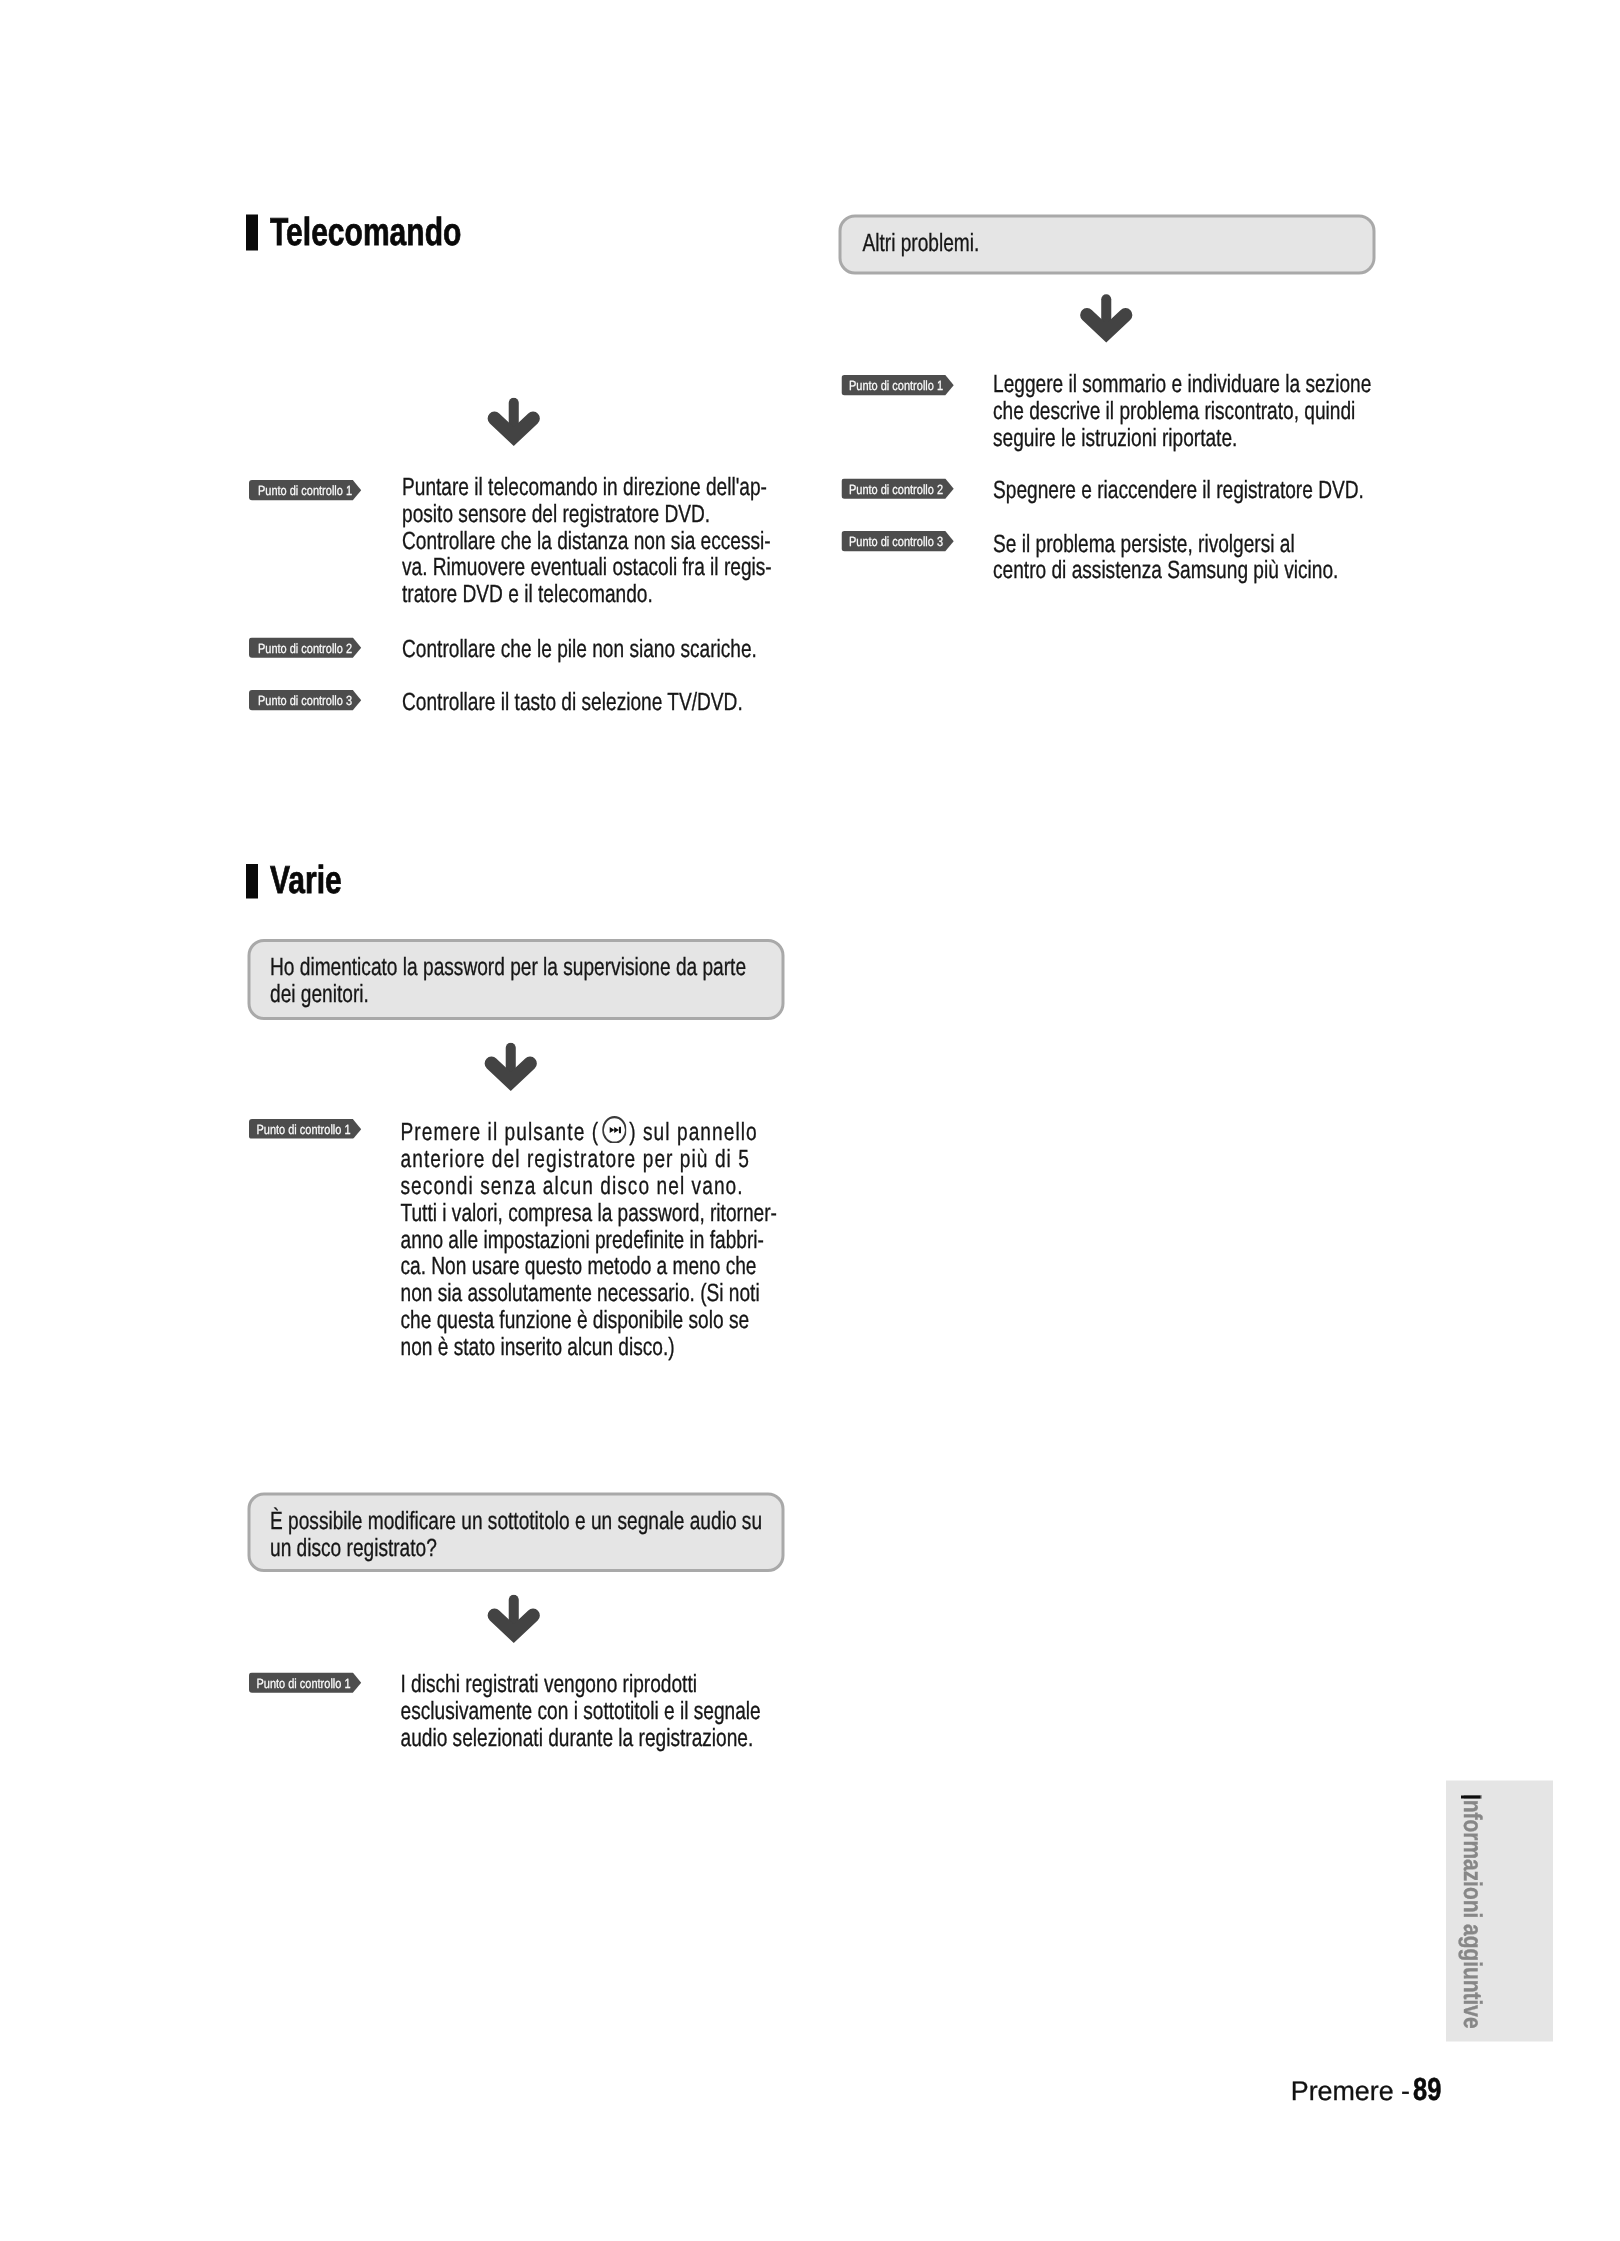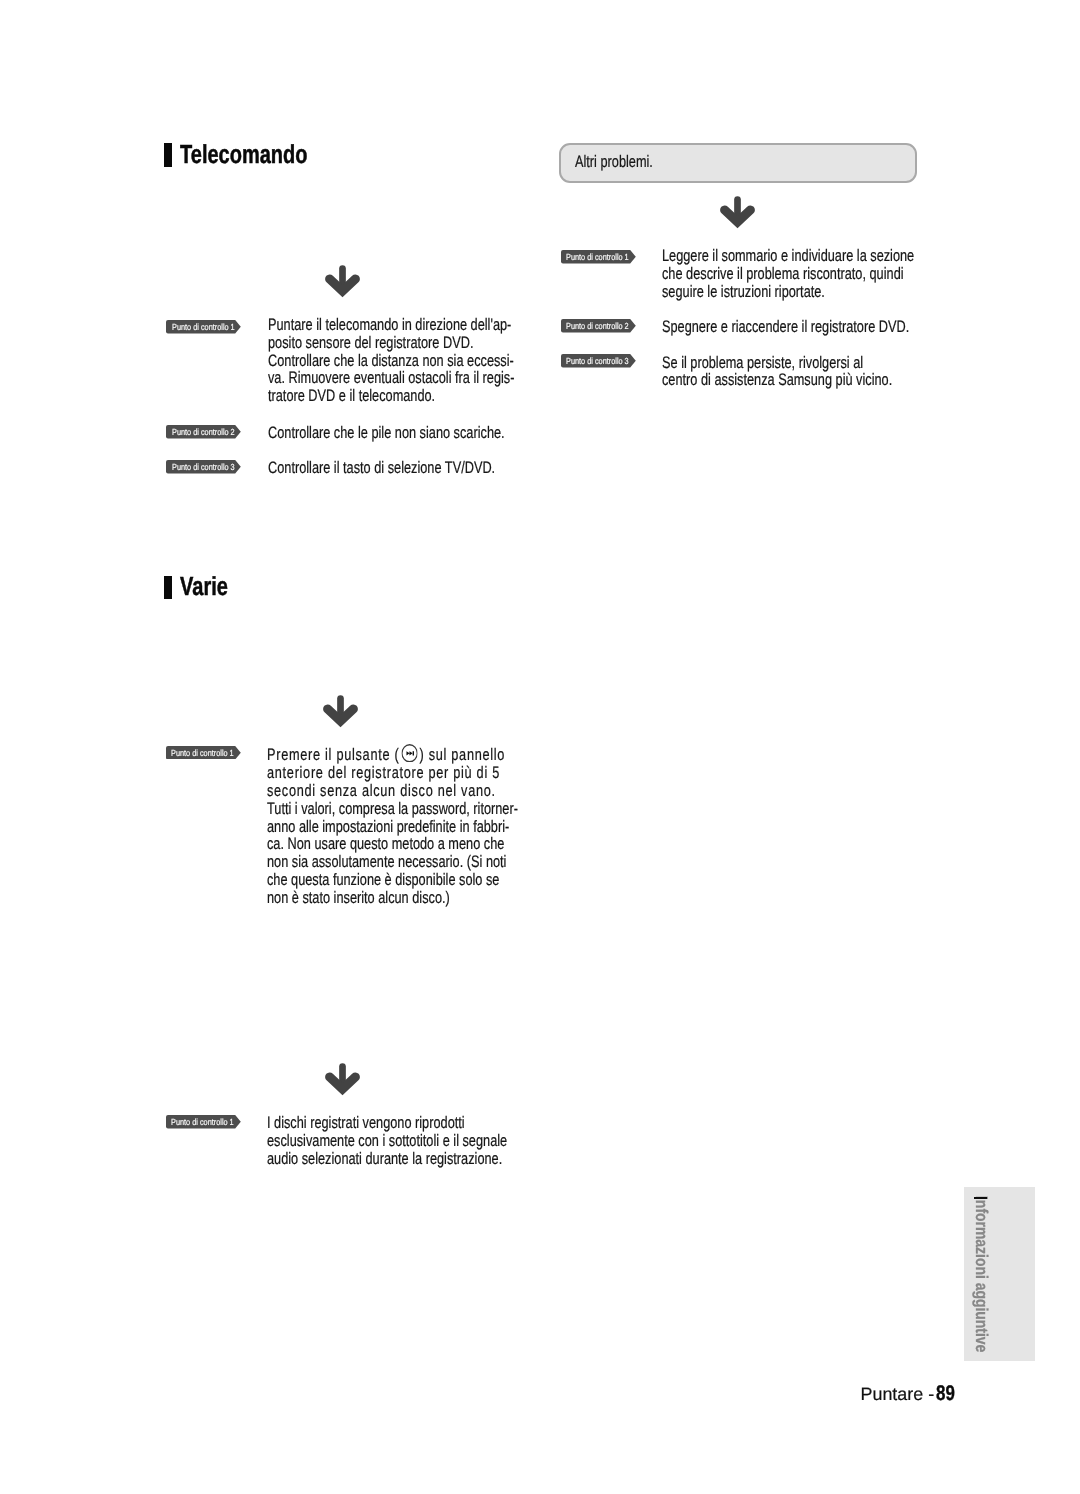--- a/index.html
+++ b/index.html
@@ -143,20 +143,26 @@
     <span class="blabel">Punto di controllo 3</span>
   </div>
   <div class="ans" style="left:662.4px; top:353.6px;">
     <div>Se il problema persiste, rivolgersi al</div>
     <div>centro di assistenza Samsung più vicino.</div>
   </div>
 
   <div class="sec-bar" style="left:164.4px; top:575.5px;"></div>
   <div class="sec-title" style="left:180px; top:572.5px;">Varie</div>
 
+  <div class="bubble" style="left:165px; top:626px; width:358px; height:53.5px;">
+    <div class="qtext" style="left:12.7px; top:8.3px;">
+      <div>Ho dimenticato la password per la supervisione da parte</div>
+      <div>dei genitori.</div>
+    </div>
+  </div>
   <div class="arrow" style="left:322.0px; top:694.8px;">
     <svg width="38" height="33" viewBox="0 0 38 33">
         <g fill="none" stroke="#434343" stroke-linecap="round" stroke-linejoin="round">
           <path d="M18.5 3.5 L18.5 22.5" stroke-width="6.7"></path>
           <path d="M5.7 14 L18.5 26.0 L31.3 14" stroke-width="9.2" stroke-linejoin="miter"></path>
         </g>
       </svg>
   </div>
 
   <div class="badge" style="left:165.6px; top:745.6px; width:75px; height:14.2px;">
@@ -174,20 +180,26 @@
     <div class="ls-wide">anteriore del registratore per più di 5</div>
     <div class="ls-wide">secondi senza alcun disco nel vano.</div>
     <div>Tutti i valori, compresa la password, ritorner-</div>
     <div>anno alle impostazioni predefinite in fabbri-</div>
     <div>ca. Non usare questo metodo a meno che</div>
     <div>non sia assolutamente necessario. (Si noti</div>
     <div>che questa funzione è disponibile solo se</div>
     <div>non è stato inserito alcun disco.)</div>
   </div>
 
+  <div class="bubble" style="left:165px; top:994.5px; width:358px; height:53px;">
+    <div class="qtext" style="left:12.7px; top:8.3px;">
+      <div>È possibile modificare un sottotitolo e un segnale audio su</div>
+      <div>un disco registrato?</div>
+    </div>
+  </div>
   <div class="arrow" style="left:323.7px; top:1062.8px;">
     <svg width="38" height="33" viewBox="0 0 38 33">
         <g fill="none" stroke="#434343" stroke-linecap="round" stroke-linejoin="round">
           <path d="M18.5 3.5 L18.5 22.5" stroke-width="6.7"></path>
           <path d="M5.7 14 L18.5 26.0 L31.3 14" stroke-width="9.2" stroke-linejoin="miter"></path>
         </g>
       </svg>
   </div>
 
   <div class="badge" style="left:165.6px; top:1115.4px; width:75px; height:14.2px;">
@@ -201,16 +213,16 @@
     <div>esclusivamente con i sottotitoli e il segnale</div>
     <div>audio selezionati durante la registrazione.</div>
   </div>
 
   <div class="sidetab" style="left:964px; top:1186.5px; width:71px; height:174px;">
     <div class="sidetab-label" style="left:25.5px; top:9.5px;">Informazioni aggiuntive</div>
     <div class="sidetab-marker" style="left:10.4px; top:10.1px;"></div>
   </div>
 
   <div class="footer" style="left:860.5px; top:1382.2px;">
-    <span class="fl">Puntare -</span><span class="fp">89</span>
+    <span class="fl">Premere -</span><span class="fp">89</span>
   </div>
 
 </div>
 
 </body></html>

